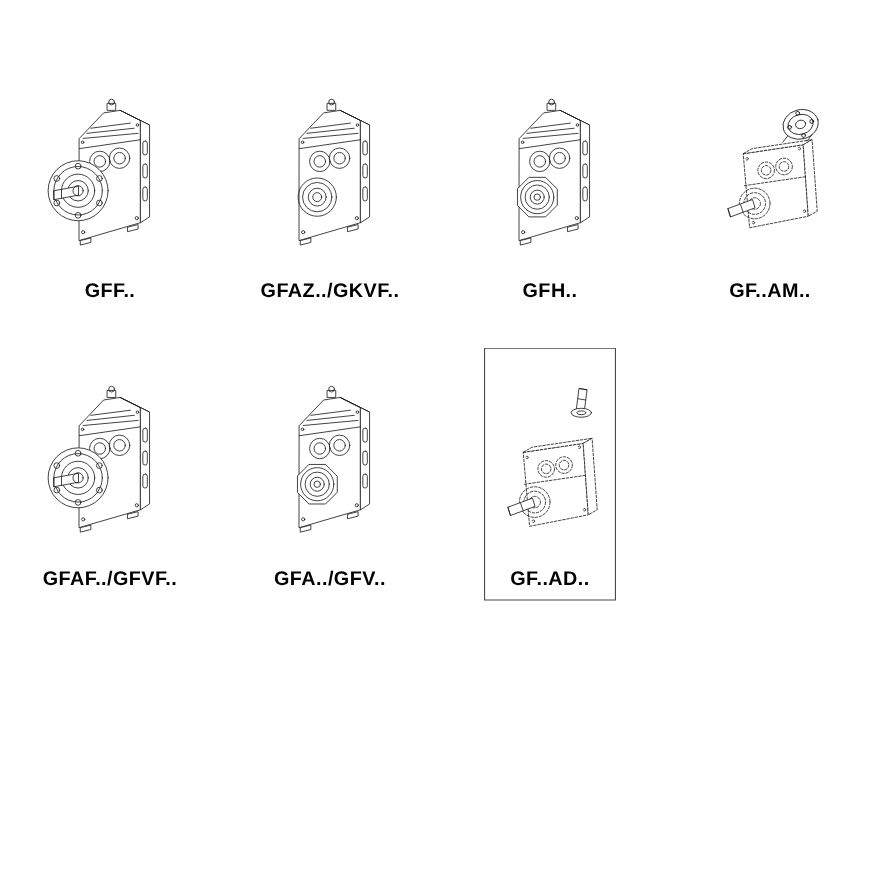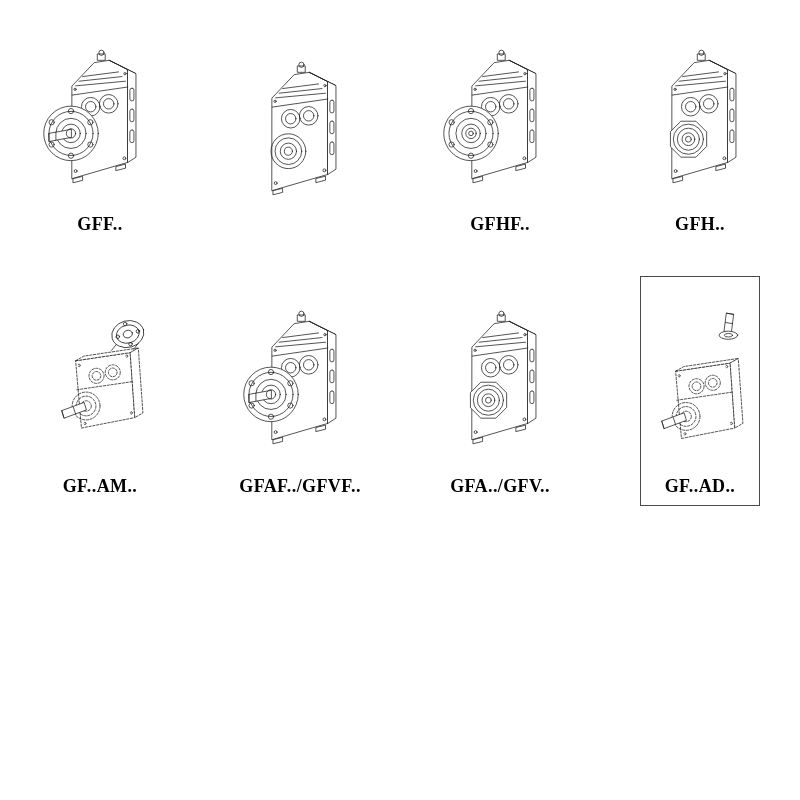--- a/index.html
+++ b/index.html
@@ -2,21 +2,22 @@
 <html style="--ink: #1d1d1d; --cellborder: #4a4a4a;"><head>
 <meta charset="utf-8">
 <style>
   :root{ --ink:#1d1d1d; --cellborder:#4a4a4a; }
   html,body{margin:0;padding:0;background:#fff;}
   .catalog{
     width:800px;height:608px;background:#fff;
     display:grid;
     grid-template-columns:repeat(4,200px);
     grid-template-rows:260px 262px 278px;
-    font-family:Liberation Serif, serif;
+    font-family:Liberation Sans, sans-serif;
+    margin-top:40px;
   }
   .cell{
     display:flex;flex-direction:column;align-items:center;justify-content:flex-end;
     padding:4px 2px 8px 2px;box-sizing:border-box;min-width:0;min-height:0;
   }
   .cell svg{flex:1 1 auto;width:100%;min-height:0;}
   .model-label{
     font-weight:700;font-size:18px;letter-spacing:.4px;color:#000;
     text-align:center;height:24px;line-height:24px;white-space:nowrap;
   }
@@ -191,32 +192,24 @@
     </svg>
     <figcaption class="model-label">GFF..</figcaption>
   </figure>
 
   <figure class="cell">
     <svg viewBox="0 0 200 240">
       <use href="#gb-body"></use>
         <use href="#gb-eyes"></use>
         <use href="#gb-hollow"></use>
     </svg>
-  </figure>
-
-
-  <figure class="cell">
-    <svg viewBox="0 0 200 240">
-      <use href="#gb-body"></use>
-        <use href="#gb-eyes"></use>
-        <use href="#gb-flange"></use>
-        <use href="#gb-hub"></use>
-    </svg>
-    <figcaption class="model-label">GFHF..</figcaption>
-  </figure>
+    <figcaption class="model-label">GFAZ../GKVF..</figcaption>
+  </figure>
+
+
 
   <figure class="cell">
     <svg viewBox="0 0 200 240">
       <use href="#gb-body"></use>
         <use href="#gb-eyes"></use>
         <use href="#gb-oct"></use>
     </svg>
     <figcaption class="model-label">GFH..</figcaption>
   </figure>
 

